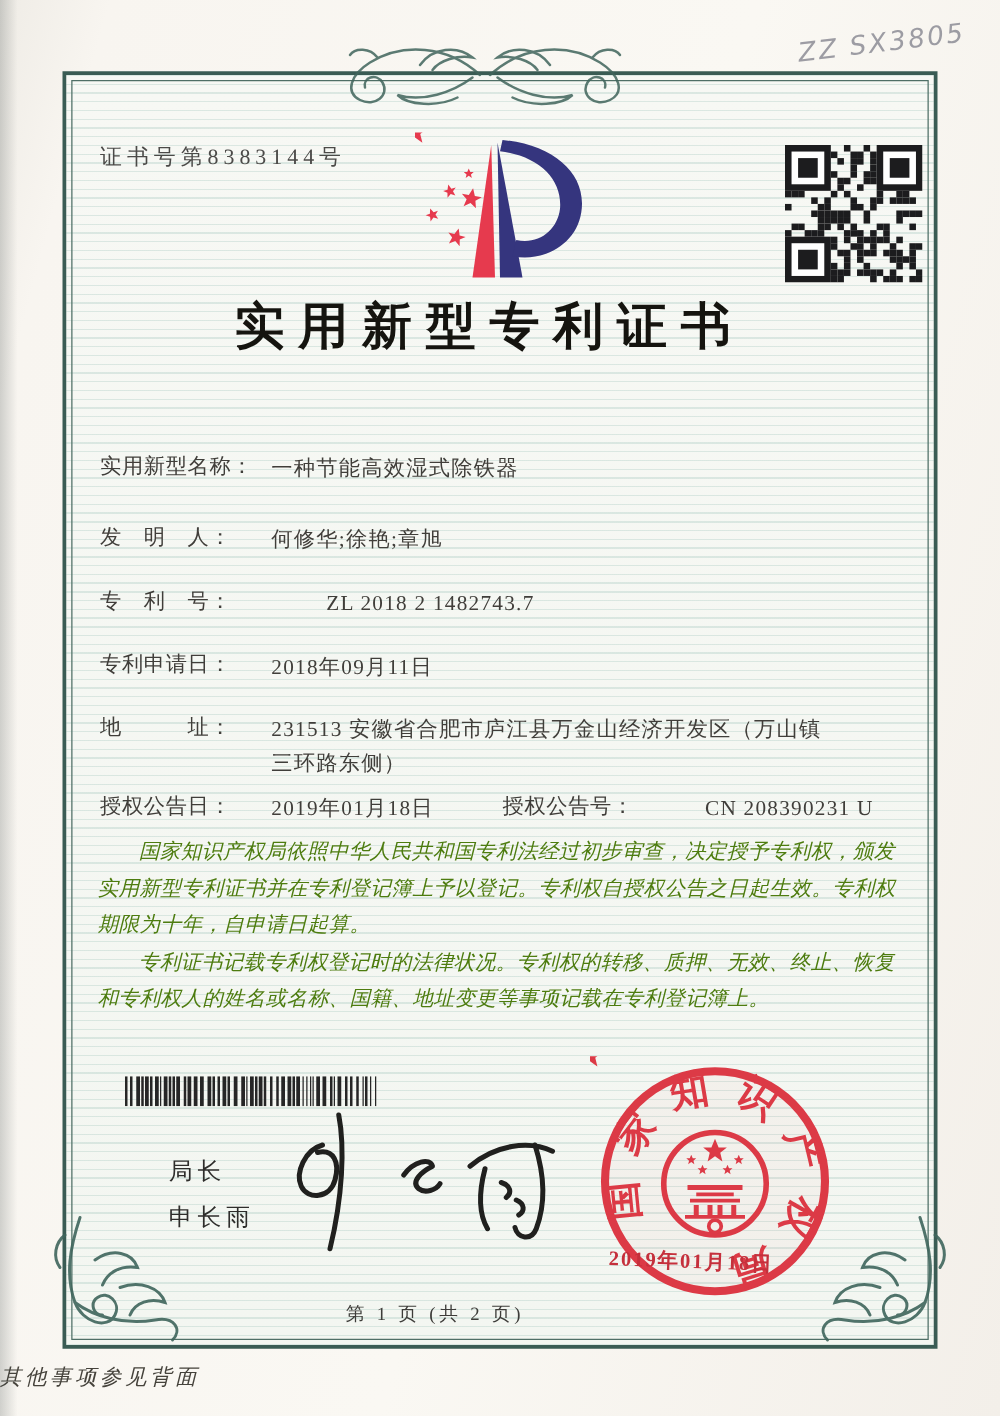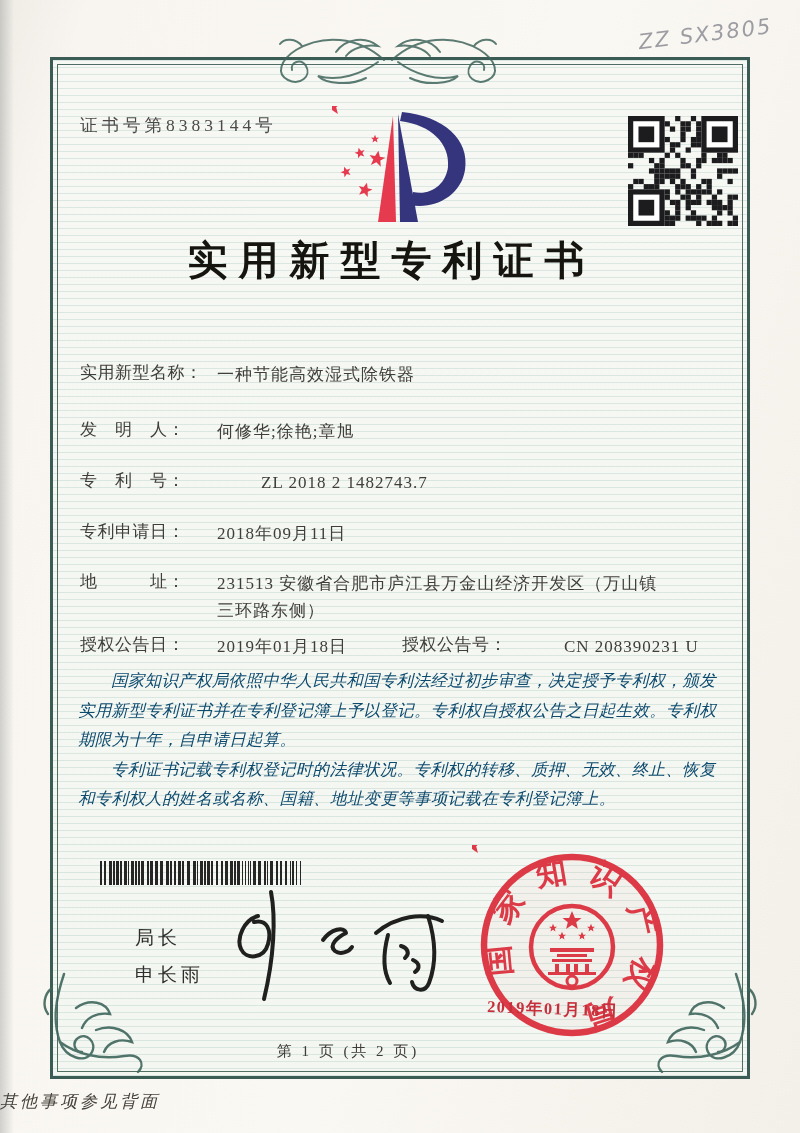--- a/index.html
+++ b/index.html
@@ -22,21 +22,21 @@
     transform:rotate(-7deg);font-family:"DejaVu Sans",sans-serif;font-style:italic;opacity:.85;}
   .certno{left:80px;top:113px;font-size:17.5px;letter-spacing:4px;color:#4b4a48;}
   .title{left:50px;top:233px;width:672px;text-align:center;font-size:40px;font-weight:700;
     color:#15140f;letter-spacing:11px;text-indent:11px;}
   .fields{left:80px;top:330px;width:648px;font-size:17px;color:#403e3a;margin-top:31px;}
   .frow{display:flex;position:relative;margin-bottom:0;align-items:flex-start;line-height:24px;}
   .flabel{flex:none;width:128px;letter-spacing:.5px;}
   .fvalue{padding-left:9px;letter-spacing:1px;white-space:pre-line;line-height:27px;}
   .pair2{position:absolute;left:322px;top:0;display:flex;gap:48px;}
   .paras{left:78px;top:666px;width:648px;font-size:16.5px;line-height:29.5px;
-    font-style:italic;color:#0c4a6e;letter-spacing:.3px;}
+    font-style:italic;color:#4d7c0f;letter-spacing:.3px;}
   .paras p{margin:0;text-indent:2em;}
   .signer{left:95px;top:919px;font-family:"Liberation Sans","DejaVu Sans",sans-serif;
     font-size:19px;color:#2e2d2b;letter-spacing:4px;line-height:37px;margin-left:40px;}
   .pageno{left:50px;top:1042px;width:596px;text-align:center;font-size:15px;
     letter-spacing:3px;color:#3d3c39;}
   .backnote{left:0;top:1090px;width:800px;font-size:17px;font-style:italic;
     letter-spacing:3px;color:#45423b;}
   .sealdate{left:487px;top:999px;width:170px;color:#c5303c;font-size:16.5px;
     letter-spacing:1.5px;transform:rotate(2deg);font-weight:600;}
   svg{display:block;}

